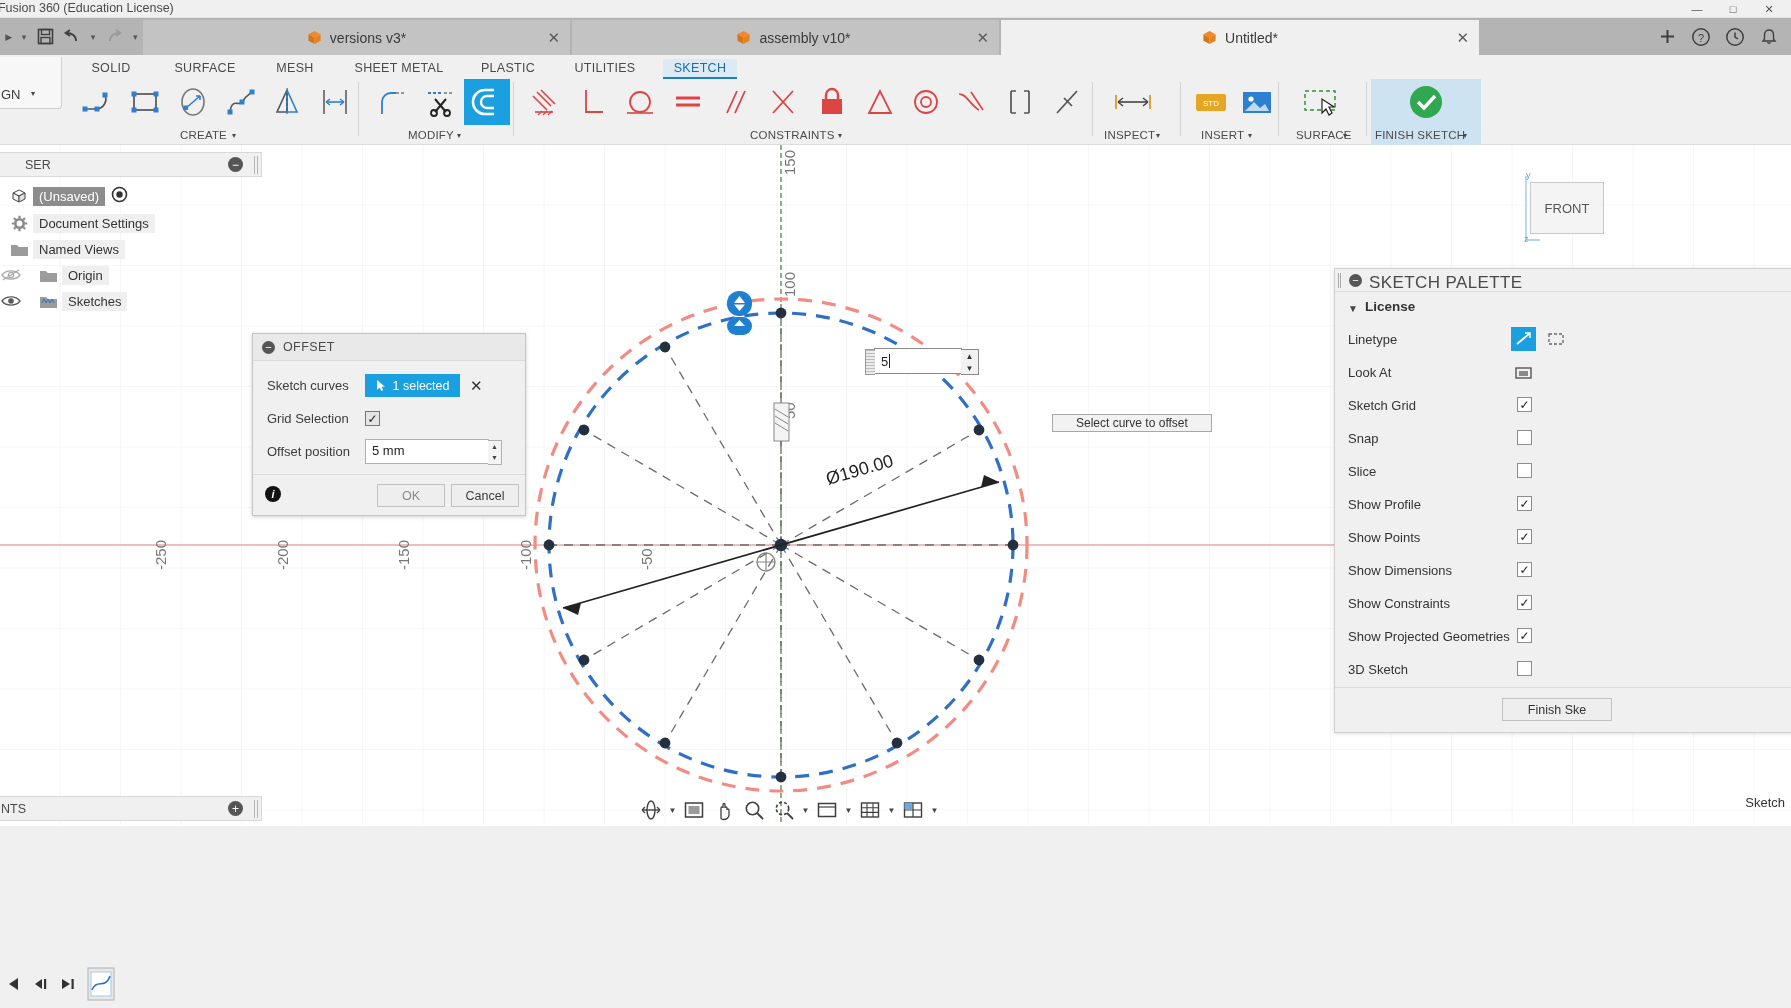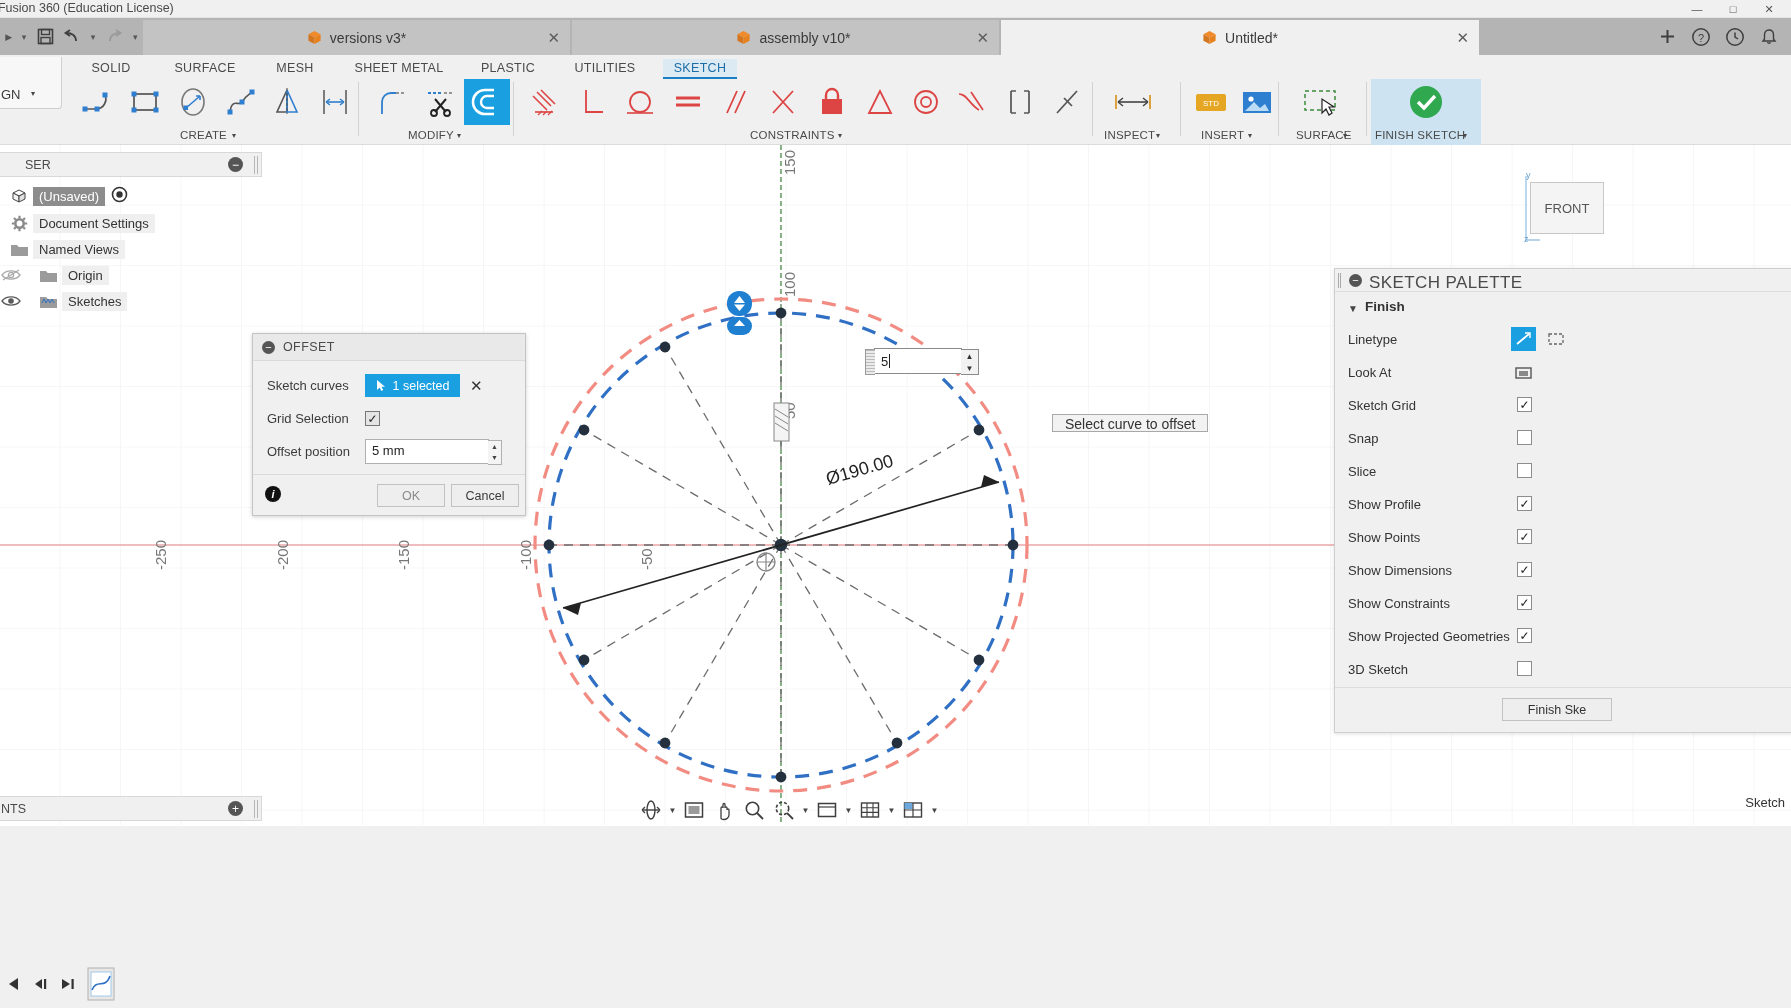--- a/index.html
+++ b/index.html
@@ -154,22 +154,22 @@
                background-image: repeating-linear-gradient(180deg,#bbb 0 1px,transparent 1px 3px); }
   .floatinput .ftxt { padding-left: 6px; font-size: 13px; color: #222; }
   .floatinput .caret { width: 1px; height: 14px; background: #222; margin-left: 1px; }
   .floatspin { position: absolute; right: -18px; top: 0; width: 18px; height: 26px;
                border: 1px solid #8a8a8a; border-left: none; background: #f2f2f2; }
   .floatspin div { height: 12px; display:flex;align-items:center;justify-content:center;font-size:8px;color:#333; }
 
   
   .tooltip {
     position: absolute; left: 1052px; top: 414px; height: 18px;
-    background: #f2f2f2; border: 1px solid #a8a8a8; font-size: 14px; color: #333;
-    padding: 1px 12px; white-space: nowrap;
+    background: #f2f2f2; border: 1px solid #a8a8a8; font-size: 12px; color: #333;
+    padding: 1px 23px; white-space: nowrap;
   }
 
   
   .palette {
     position: absolute; left: 1334px; top: 268px; width: 470px;
     background: #f0f0f0; border: 1px solid #cfcfcf; box-shadow: 0 1px 4px rgba(0,0,0,.12);
   }
   .palhdr { height: 23px; background: #f0f0f0; border-bottom: 1px solid #dcdcdc; position: relative; }
   .palhdr .grip { position: absolute; left: 3px; top: 4px; width: 3px; height: 15px;
                   border-left: 1px solid #aaa; border-right: 1px solid #aaa; }
@@ -755,21 +755,21 @@
   </div>
 
   <div class="palette">
     <div class="palhdr">
       <div class="grip"></div>
       <div class="dot">−</div>
       <div class="ptitle">SKETCH PALETTE</div>
     </div>
     <div class="palsection">
       <div class="tri">▼</div>
-      <div class="stxt">Finish</div>
+      <div class="stxt">License</div>
     </div>
 
     <div class="palrow">
       <div class="rlbl">Linetype</div>
       <div class="paliconbtn sel" style="left:176px;">
         <svg width="18" height="16" viewBox="0 0 18 16">
             <path d="M2 13 L14 3" stroke="#fff" stroke-width="1.8"></path>
             <path d="M10 2 L15 2 L15 7" stroke="#fff" stroke-width="1.4" fill="none"></path>
           </svg>
       </div>

